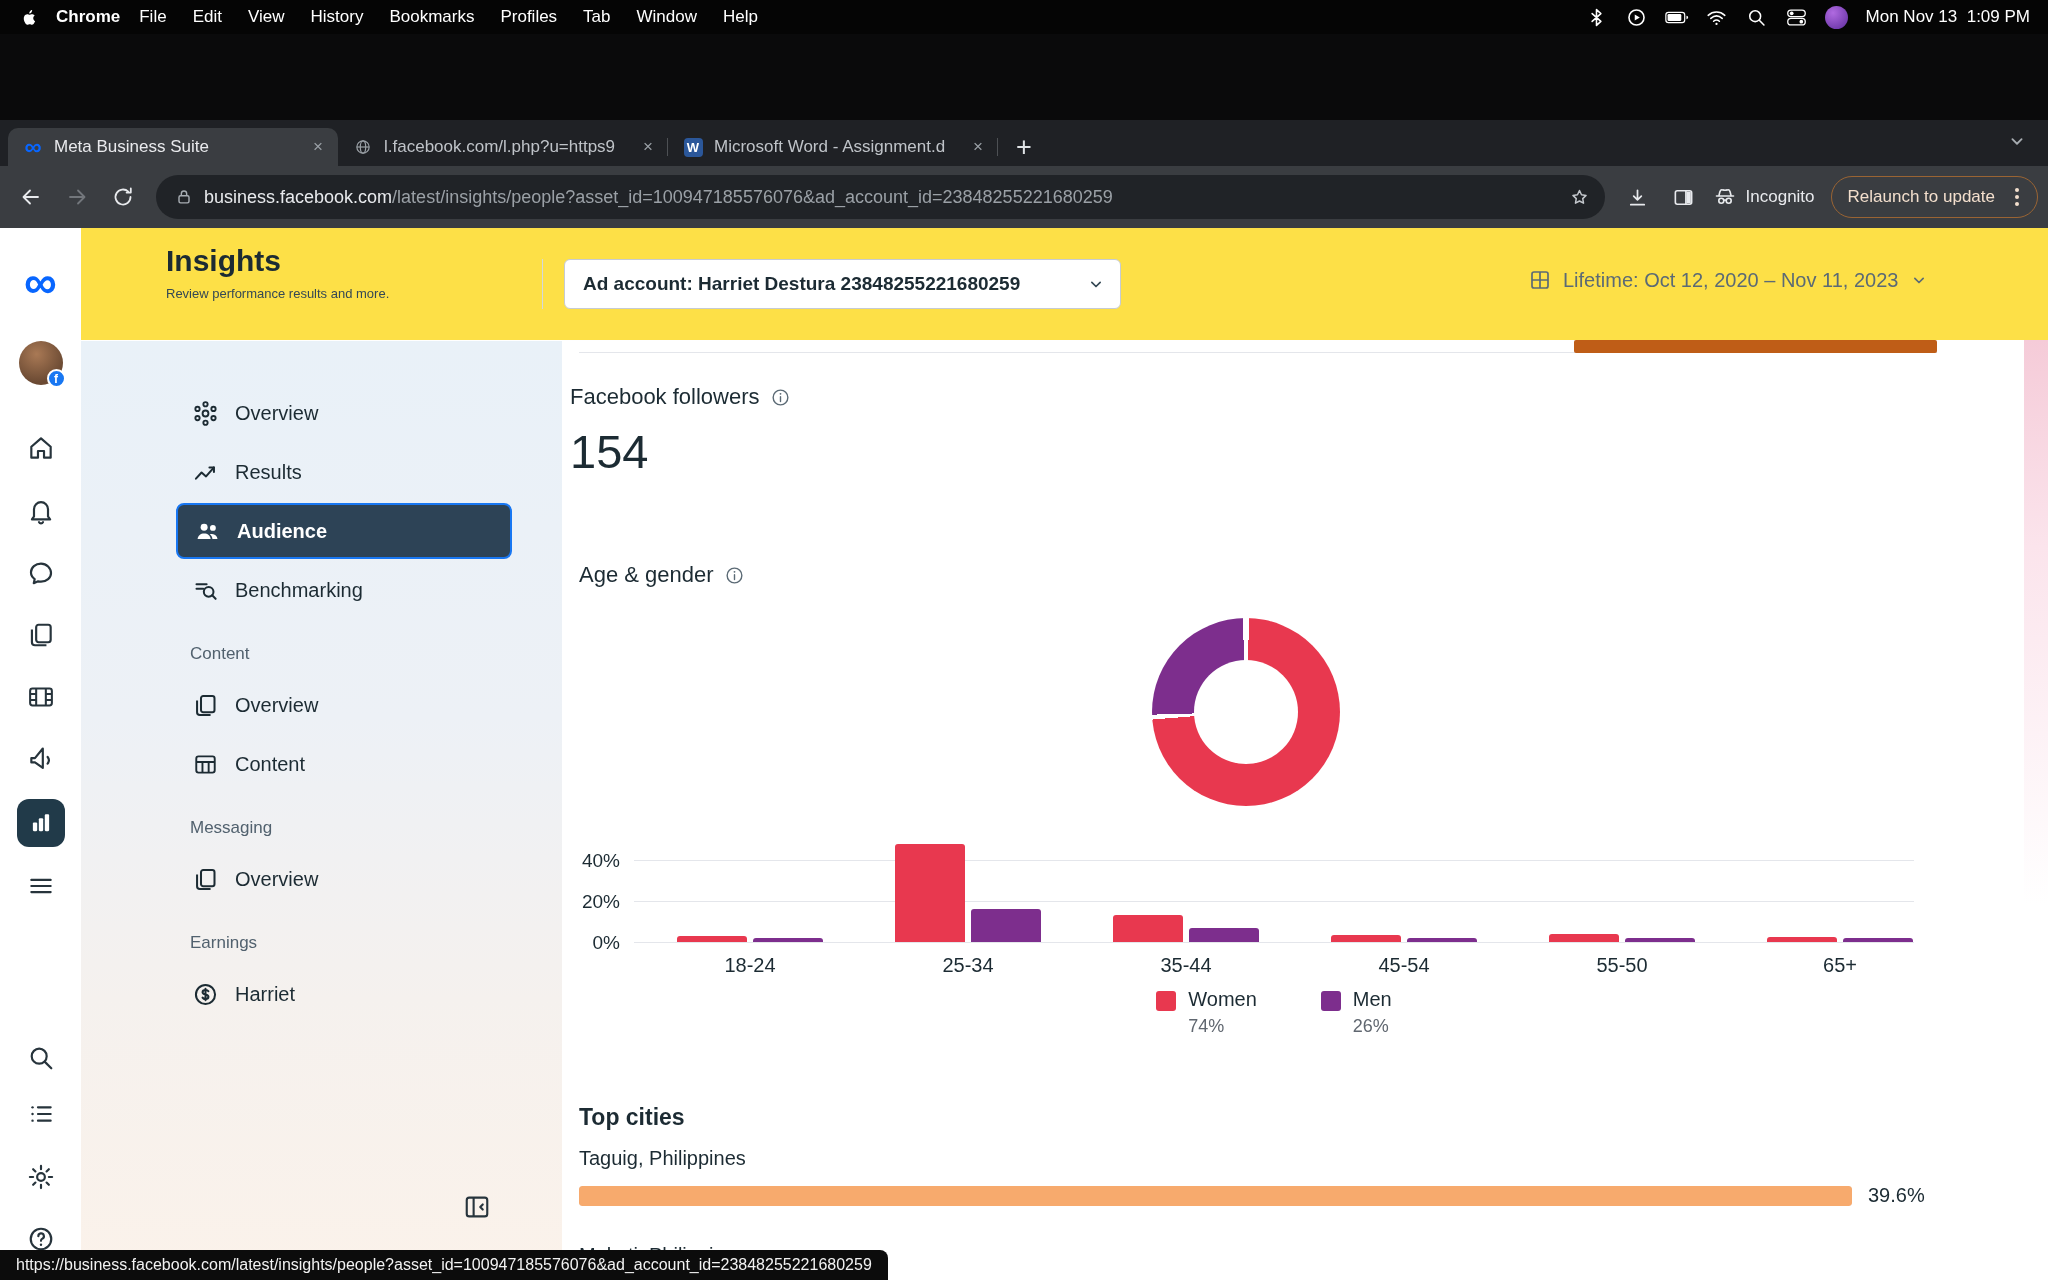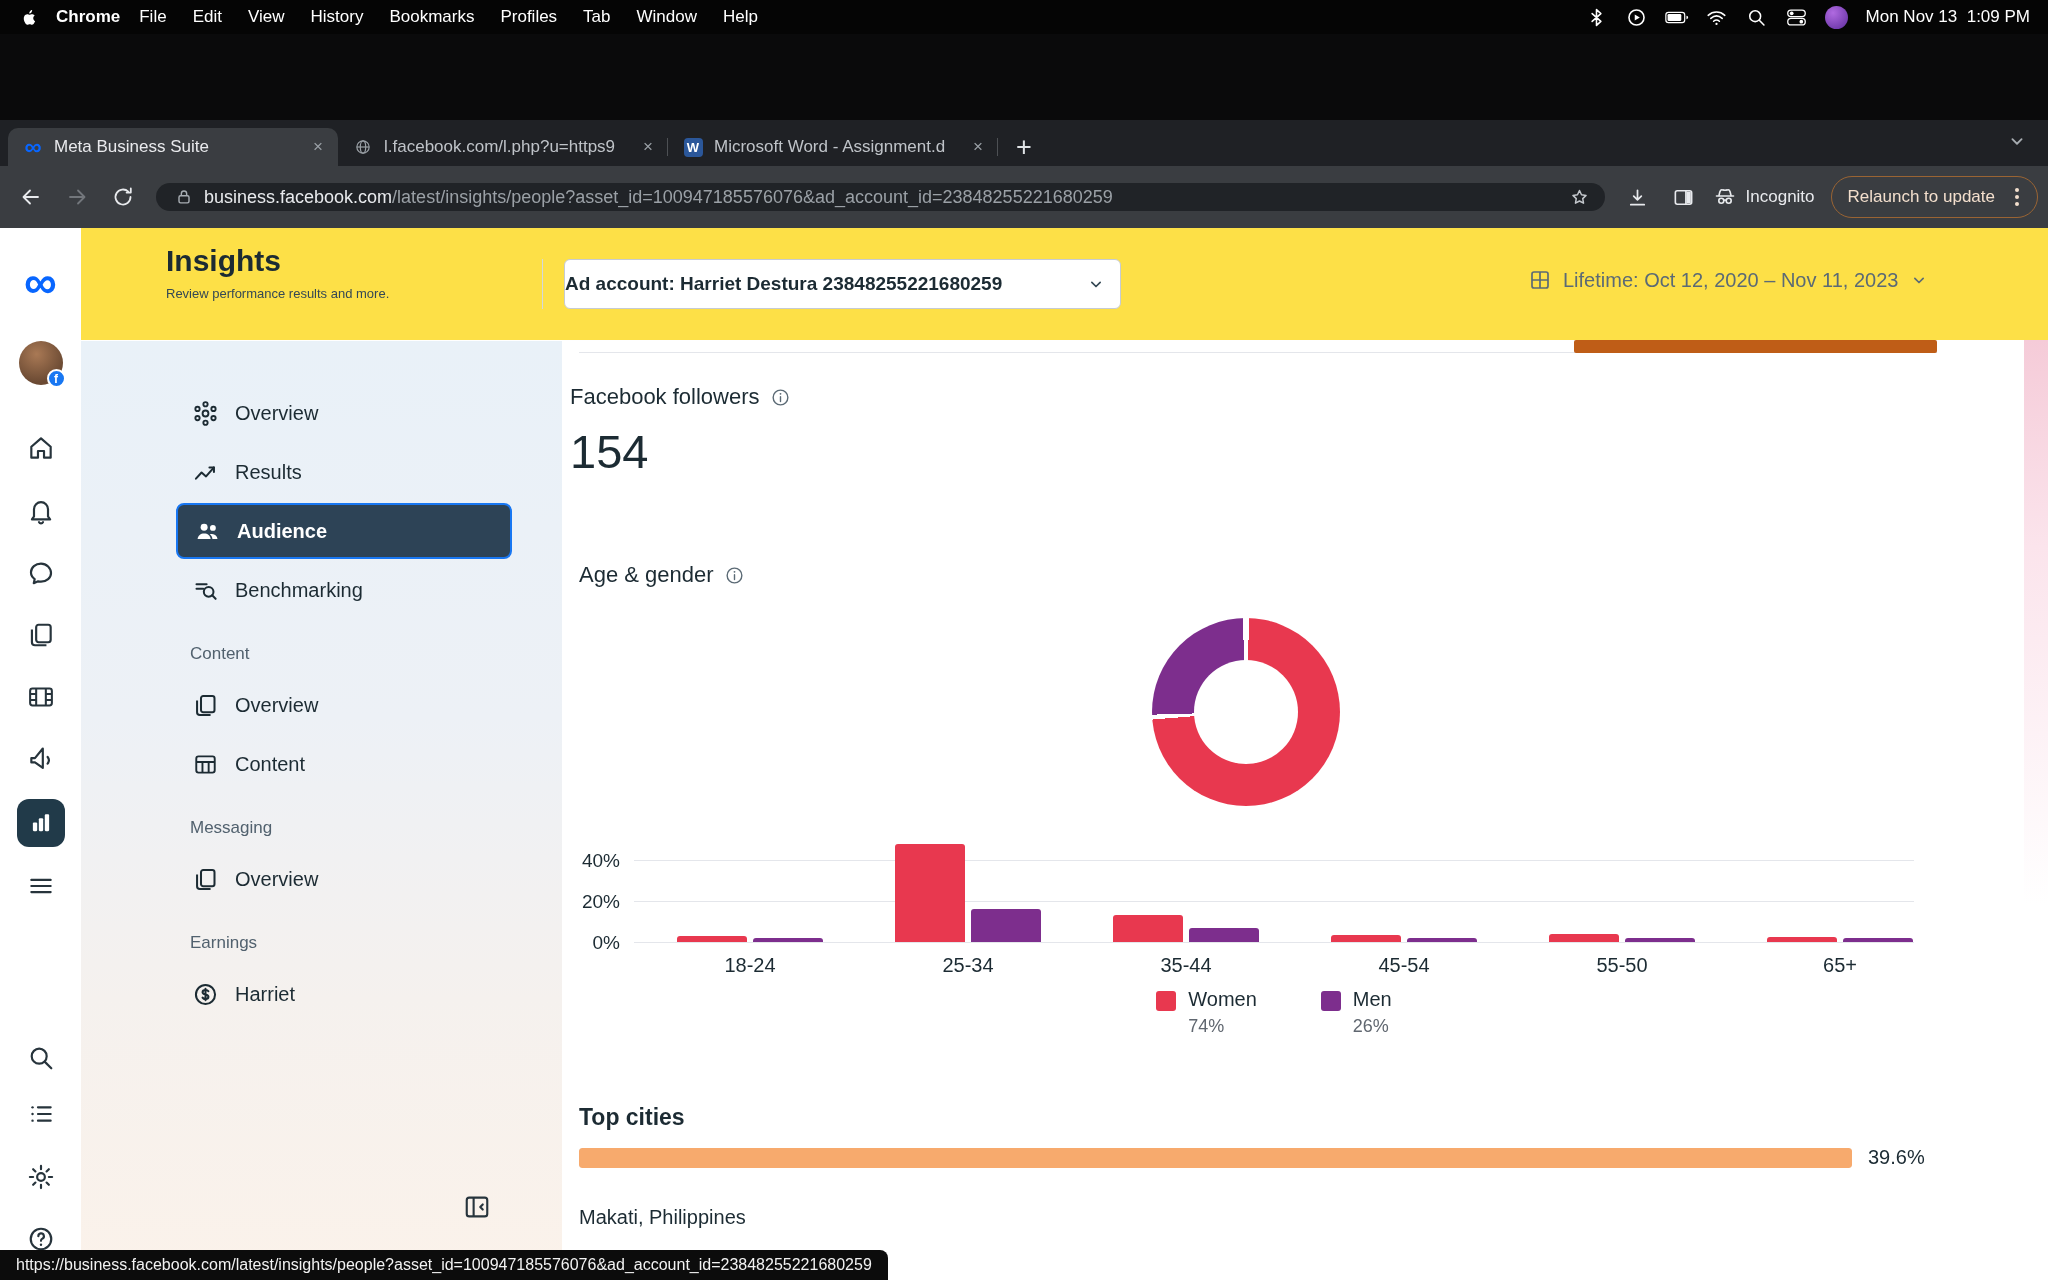--- a/index.html
+++ b/index.html
@@ -36,21 +36,21 @@
   .tab-title{flex:1;white-space:nowrap;overflow:hidden;min-width:0}
   .tab-close{flex:none;width:24px;height:24px;border-radius:50%;display:flex;align-items:center;justify-content:center;color:#9aa0a6;font-size:17px}
   .newtab-btn{width:36px;height:36px;margin:0 0 1px 8px;display:flex;align-items:center;justify-content:center;color:#dfe3e6;font-size:27px;border-radius:50%}
   .tabsearch{position:absolute;right:16px;top:10px;width:26px;height:26px;color:#a6abb0}
   .tabsearch svg{width:22px;height:22px}
 
   .toolbar{position:absolute;top:166px;left:0;right:0;height:62px;background:#3a3d41;display:flex;align-items:center;padding:0 10px;gap:4px;z-index:10}
   .nav-btn{width:42px;height:42px;border-radius:50%;display:flex;align-items:center;justify-content:center;color:#e8eaed}
   .nav-btn svg{width:24px;height:24px}
   .nav-btn.disabled{color:#73777c}
-  .url-field{flex:1;height:28px;background:#202327;border-radius:22px;margin:0 8px;display:flex;align-items:center;padding:0 6px 0 18px;font-size:18px;color:#e8eaed;min-width:0}
+  .url-field{flex:1;height:44px;background:#202327;border-radius:22px;margin:0 8px;display:flex;align-items:center;padding:0 6px 0 18px;font-size:18px;color:#e8eaed;min-width:0}
   .lock{width:20px;height:20px;color:#a7adb3;margin-right:10px;flex:none}
   .lock svg{width:20px;height:20px}
   .url-text{flex:1;white-space:nowrap;overflow:hidden;min-width:0}
   .url-path{color:#9aa0a6}
   .star-btn{flex:none;width:38px;height:38px;display:flex;align-items:center;justify-content:center;color:#c3c7cc}
   .star-btn svg{width:21px;height:21px}
   .toolbar-icon{width:42px;height:42px;display:flex;align-items:center;justify-content:center;color:#e8eaed}
   .toolbar-icon svg{width:23px;height:23px}
   .incognito-badge{display:flex;align-items:center;gap:9px;color:#e8eaed;font-size:17px;padding:0 12px 0 4px}
   .incognito-badge svg{width:24px;height:24px}
@@ -64,21 +64,21 @@
   .rail-item svg{width:29px;height:29px}
   .rail-active{width:48px;height:48px;background:#213a49;border-radius:12px;display:flex;align-items:center;justify-content:center;color:#fff}
   .rail-active svg{width:26px;height:26px}
   .avatar{width:44px;height:44px;border-radius:50%;background:radial-gradient(circle at 40% 30%,#a97955,#6b4a33 70%);position:relative}
   .fb-badge{position:absolute;right:-3px;bottom:-3px;width:19px;height:19px;border-radius:50%;background:#1877f2;border:2px solid #fff;color:#fff;font-size:12px;font-weight:700;display:flex;align-items:center;justify-content:center}
 
   .header{position:absolute;left:81px;right:0;top:0;height:112px;background:#fde047}
   .header-title{position:absolute;left:85px;top:16px;font-size:30px;font-weight:700;color:#1c2b33}
   .header-subtitle{position:absolute;left:85px;top:58px;font-size:13px;color:#344854}
   .header-divider{position:absolute;left:461px;top:31px;width:1px;height:50px;background:#d4d8dc}
-  .account-dropdown{position:absolute;left:483px;top:31px;width:557px;height:50px;border:1px solid #c6cbd2;border-radius:6px;background:#fff;display:flex;align-items:center;padding:0 14px 0 0;gap:12px}
+  .account-dropdown{position:absolute;left:483px;top:31px;width:557px;height:50px;border:1px solid #c6cbd2;border-radius:6px;background:#fff;display:flex;align-items:center;padding:0 14px 0 18px;gap:12px}
   .account-dropdown .lbl{flex:1;font-size:19px;font-weight:700;color:#1c2b33;white-space:nowrap;overflow:hidden}
   .caret{width:20px;height:20px;color:#344854;flex:none}
   .caret svg{width:20px;height:20px}
   .date-range{position:absolute;left:1447px;top:40px;display:flex;align-items:center;gap:11px;color:#5b6a75;font-size:20px;white-space:nowrap}
   .date-range .gi{width:24px;height:24px;color:#5b6a75}
   .date-range .gi svg{width:24px;height:24px}
 
   .app-body{position:absolute;left:81px;right:0;top:112px;bottom:0}
   .sidebar{position:absolute;left:0;top:1px;width:481px;height:100%;background:linear-gradient(180deg,#e9f1f8 0%,#edf1f6 40%,#f5f1ee 70%,#fbf2ea 100%)}
   .side-list{padding-top:44px}
@@ -580,20 +580,21 @@
             <span class="swatch" style="background: rgb(125, 46, 141);"></span>
             <div>
               <div class="legend-name">Men</div>
               <div class="legend-pct">26%</div>
             </div>
           </div>
         </div>
 
       <div class="cities-label">Top cities</div>
       <div class="cities" id="cities">
+          <div class="city-name">Taguig, Philippines</div>
           <div class="city-bar-row">
             <div class="city-track">
               <div class="city-fill" style="width: 100%; background: rgb(247, 170, 109);"></div>
             </div>
             <span class="city-value">39.6%</span>
           </div>
           <div class="city-name">Makati, Philippines</div>
         </div>
 
       <div class="right-gradient"></div>

